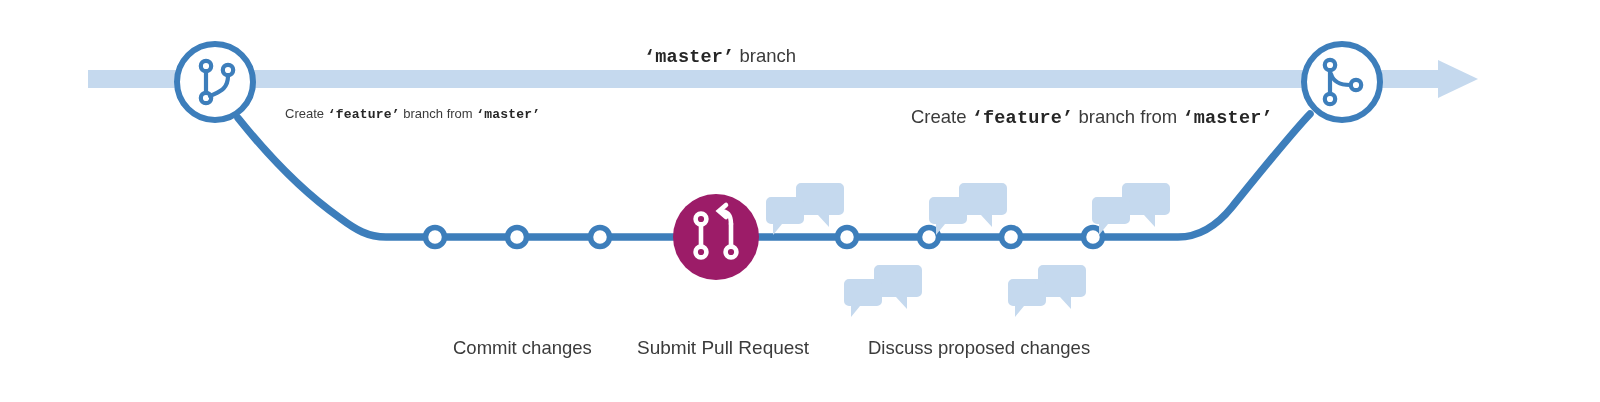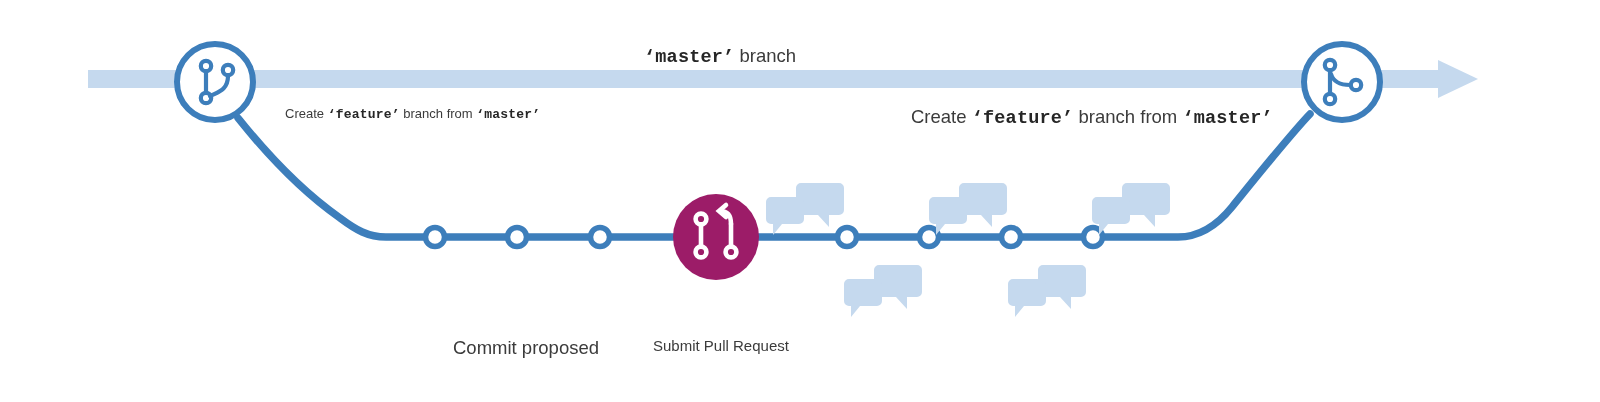--- a/index.html
+++ b/index.html
@@ -55,22 +55,21 @@
     font-size: 18.5px;
   }
   #caption-commit-changes {
     left: 453px;
     top: 337px;
     font-size: 18.5px;
   }
   #caption-submit-pr {
     left: 637px;
     top: 337px;
-    font-size: 15px;
-    margin-left: 16px;
+    font-size: 19px;
   }
   #caption-discuss {
     left: 868px;
     top: 337px;
     font-size: 18.5px;
   }
 </style>
 </head>
 <body>
 
@@ -180,16 +179,17 @@
       </g>
     </g>
   </svg>
 
   <div class="lbl" id="label-master-branch"><span class="mono">‘master’</span><span> branch</span></div>
 
   <div class="lbl" id="label-create-branch"><span>Create </span><span class="mono">‘feature’</span><span> branch from </span><span class="mono">‘master’</span></div>
 
   <div class="lbl" id="label-merge-branch"><span>Create </span><span class="mono">‘feature’</span><span> branch from </span><span class="mono">‘master’</span></div>
 
-  <div class="lbl" id="caption-commit-changes">Commit proposed</div>
+  <div class="lbl" id="caption-commit-changes">Commit changes</div>
   <div class="lbl" id="caption-submit-pr">Submit Pull Request</div>
+  <div class="lbl" id="caption-discuss">Discuss proposed changes</div>
 
 </div>
 
 </body></html>

